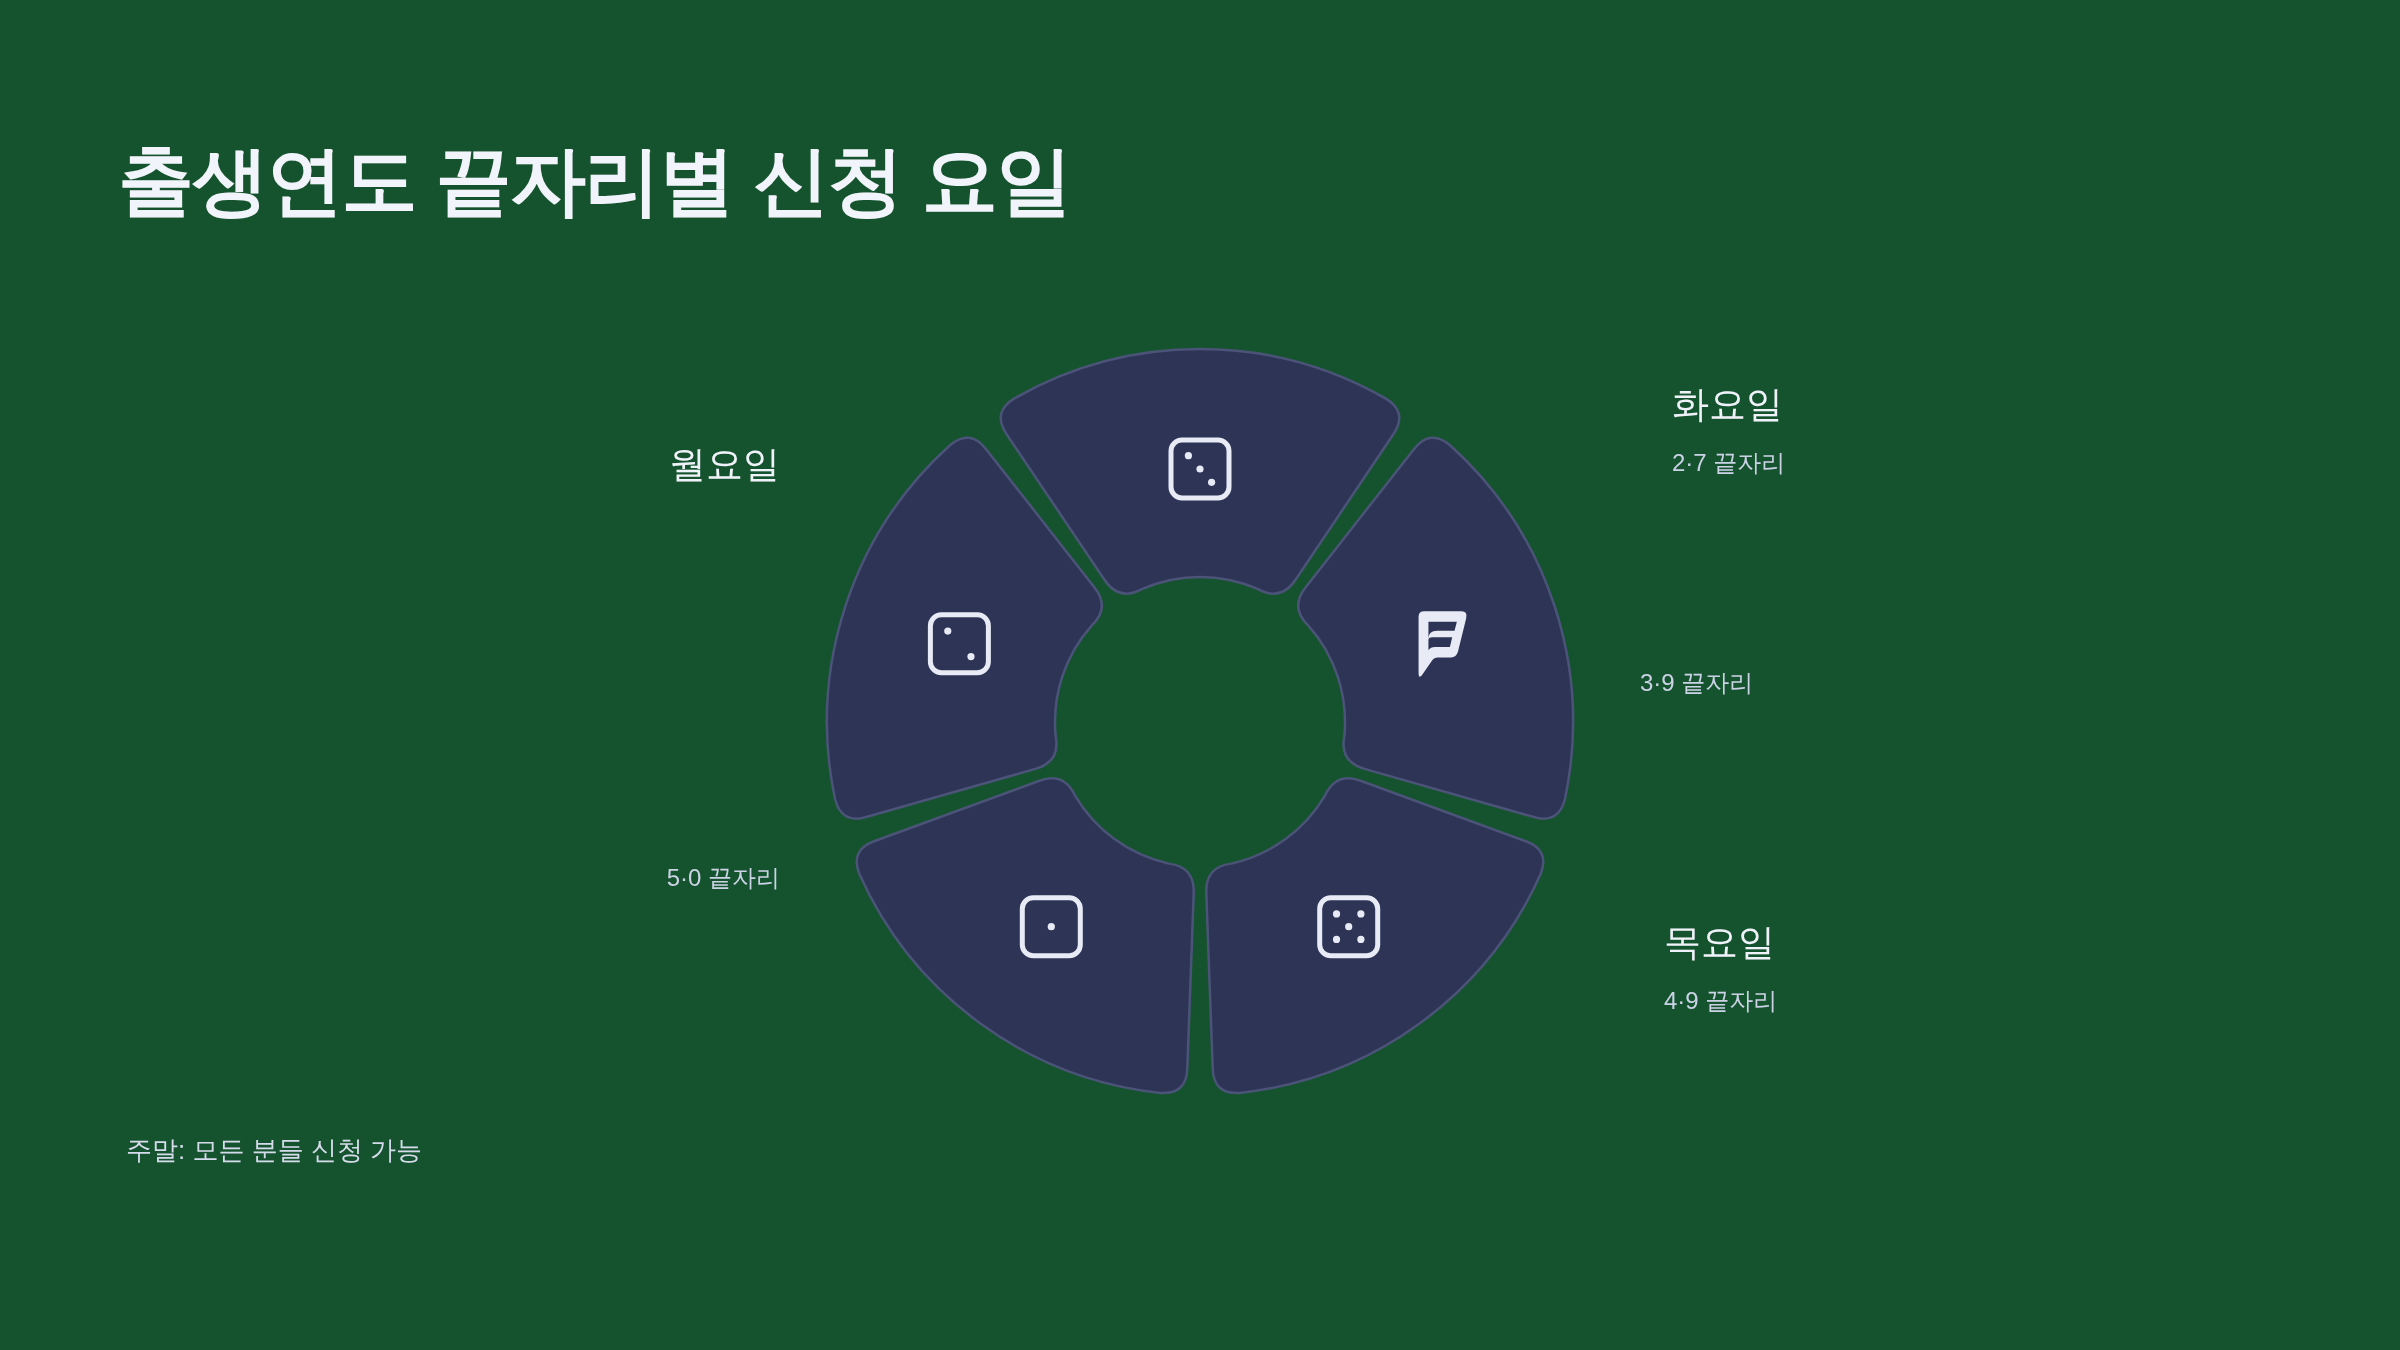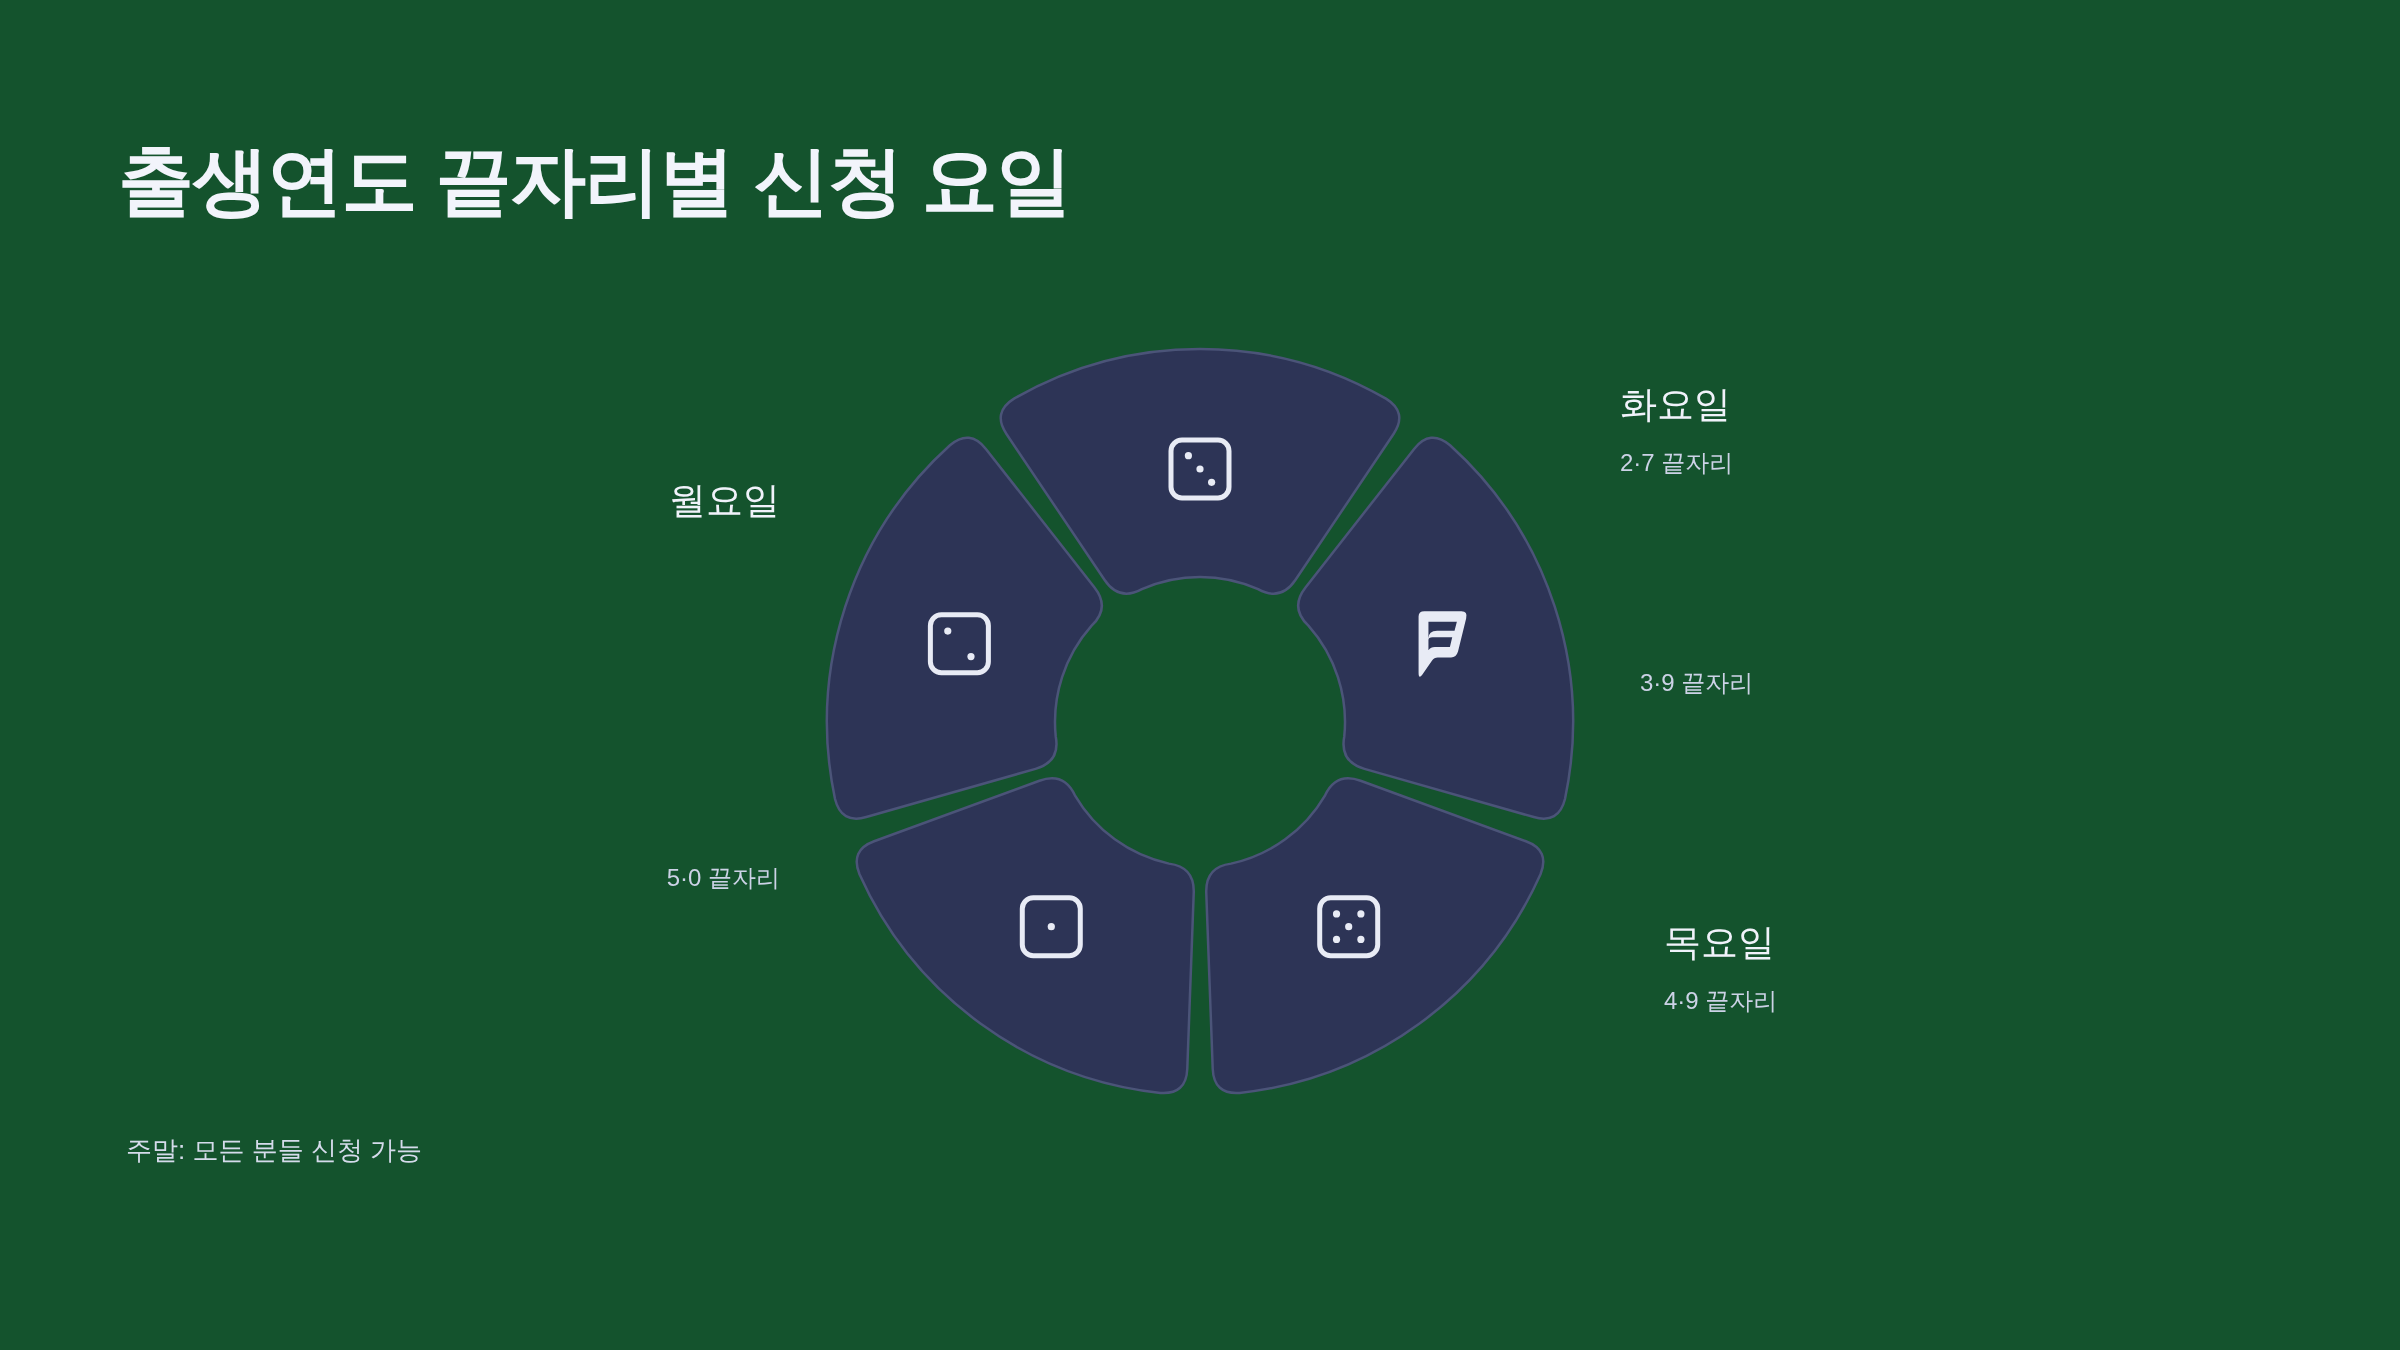--- a/index.html
+++ b/index.html
@@ -61,23 +61,23 @@
     font-size:24px;
     font-weight:400;
     color:#ccd2e6;
     line-height:1.35;
     margin-top:17px;
   }
   .seg-label.align-right { text-align:right; }
   .seg-label.align-left  { text-align:left; }
 
   
-  #label-mon  { left:300px;  top:440px;  width:480px;margin-top:36px; }
+  #label-mon  { left:300px;  top:440px;  width:480px; }
   #label-fri  { left:300px;  top:845px;  width:480px; }
-  #label-tue  { left:1620px; top:380px;  width:520px; }
+  #label-tue  { left:1672px; top:380px;  width:520px; }
   #label-wed  { left:1640px; top:650px;  width:520px; }
   #label-thu  { left:1620px; top:918px;  width:520px;margin-left:44px; }
 
   
   #footnote {
     position:absolute;
     left:126px; top:1133px;
     font-size:26px;
     font-weight:400;
     color:#d5dbeb;

